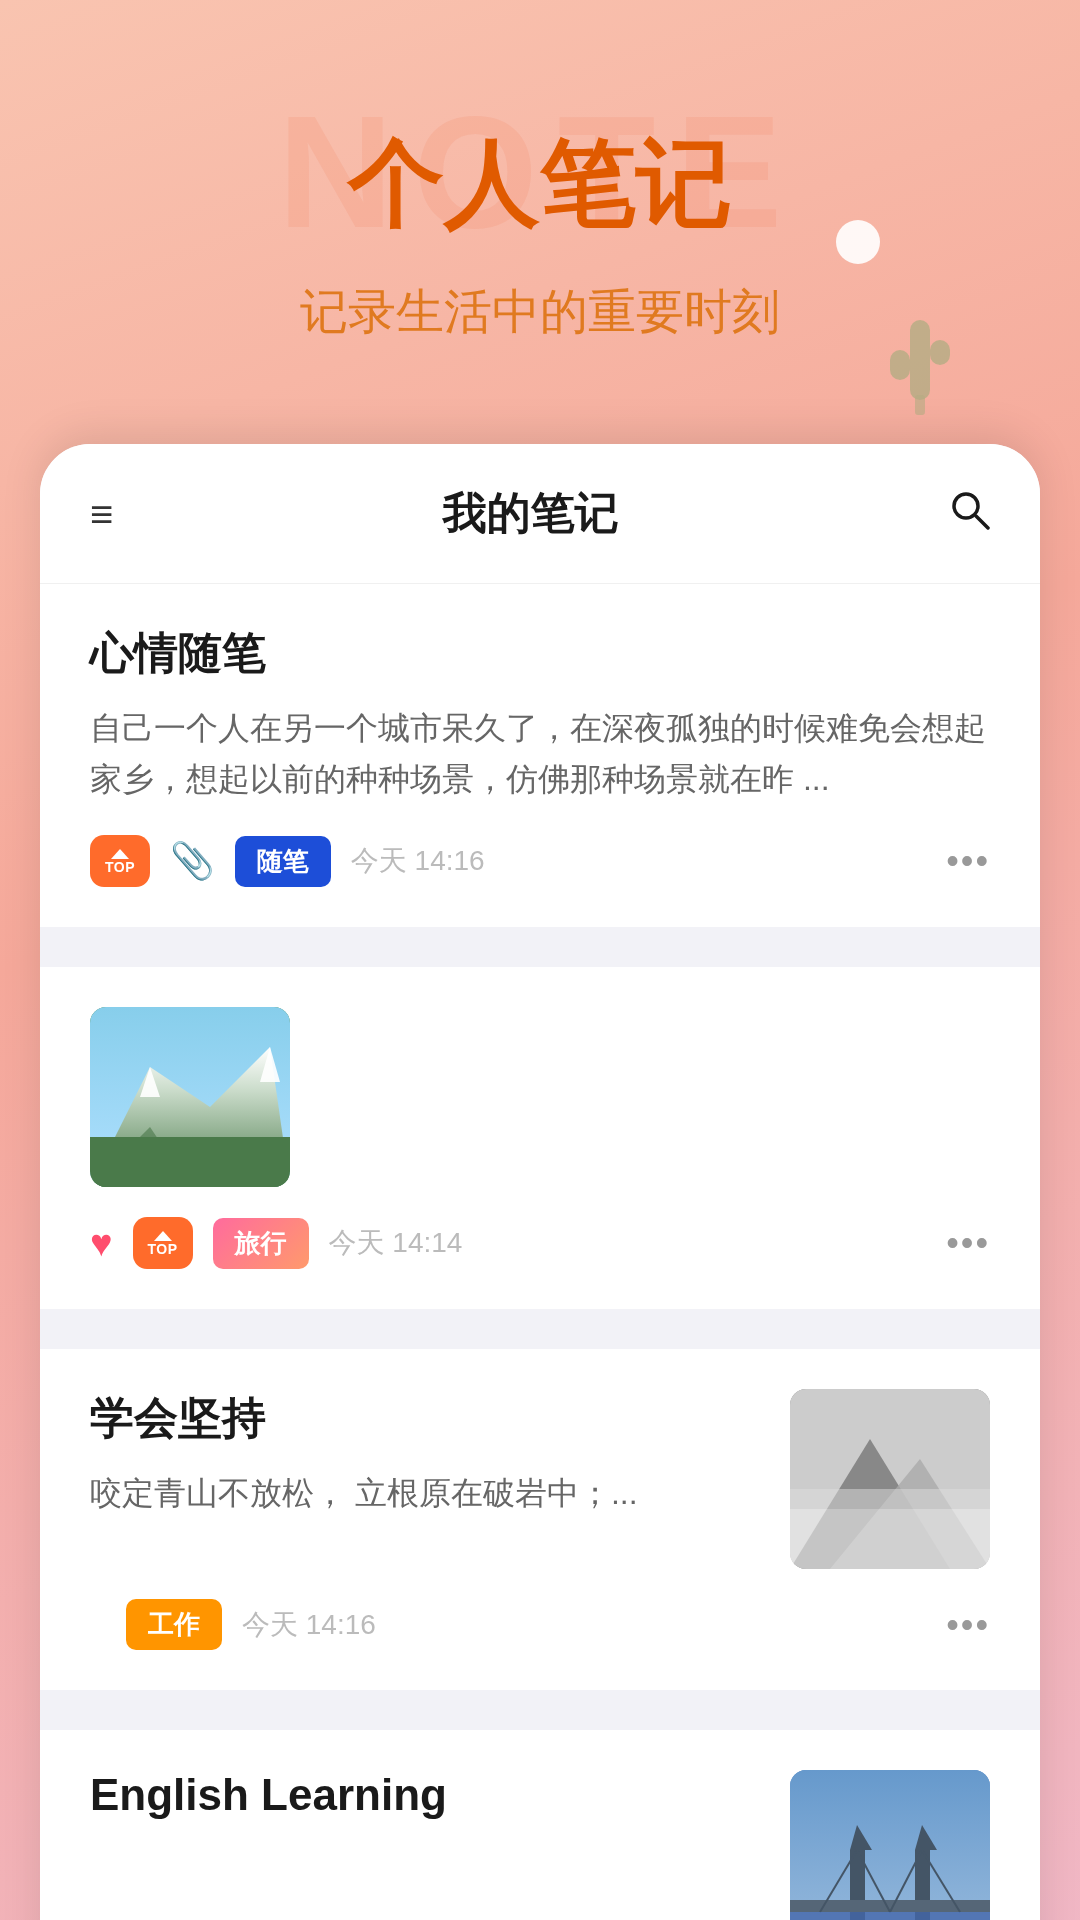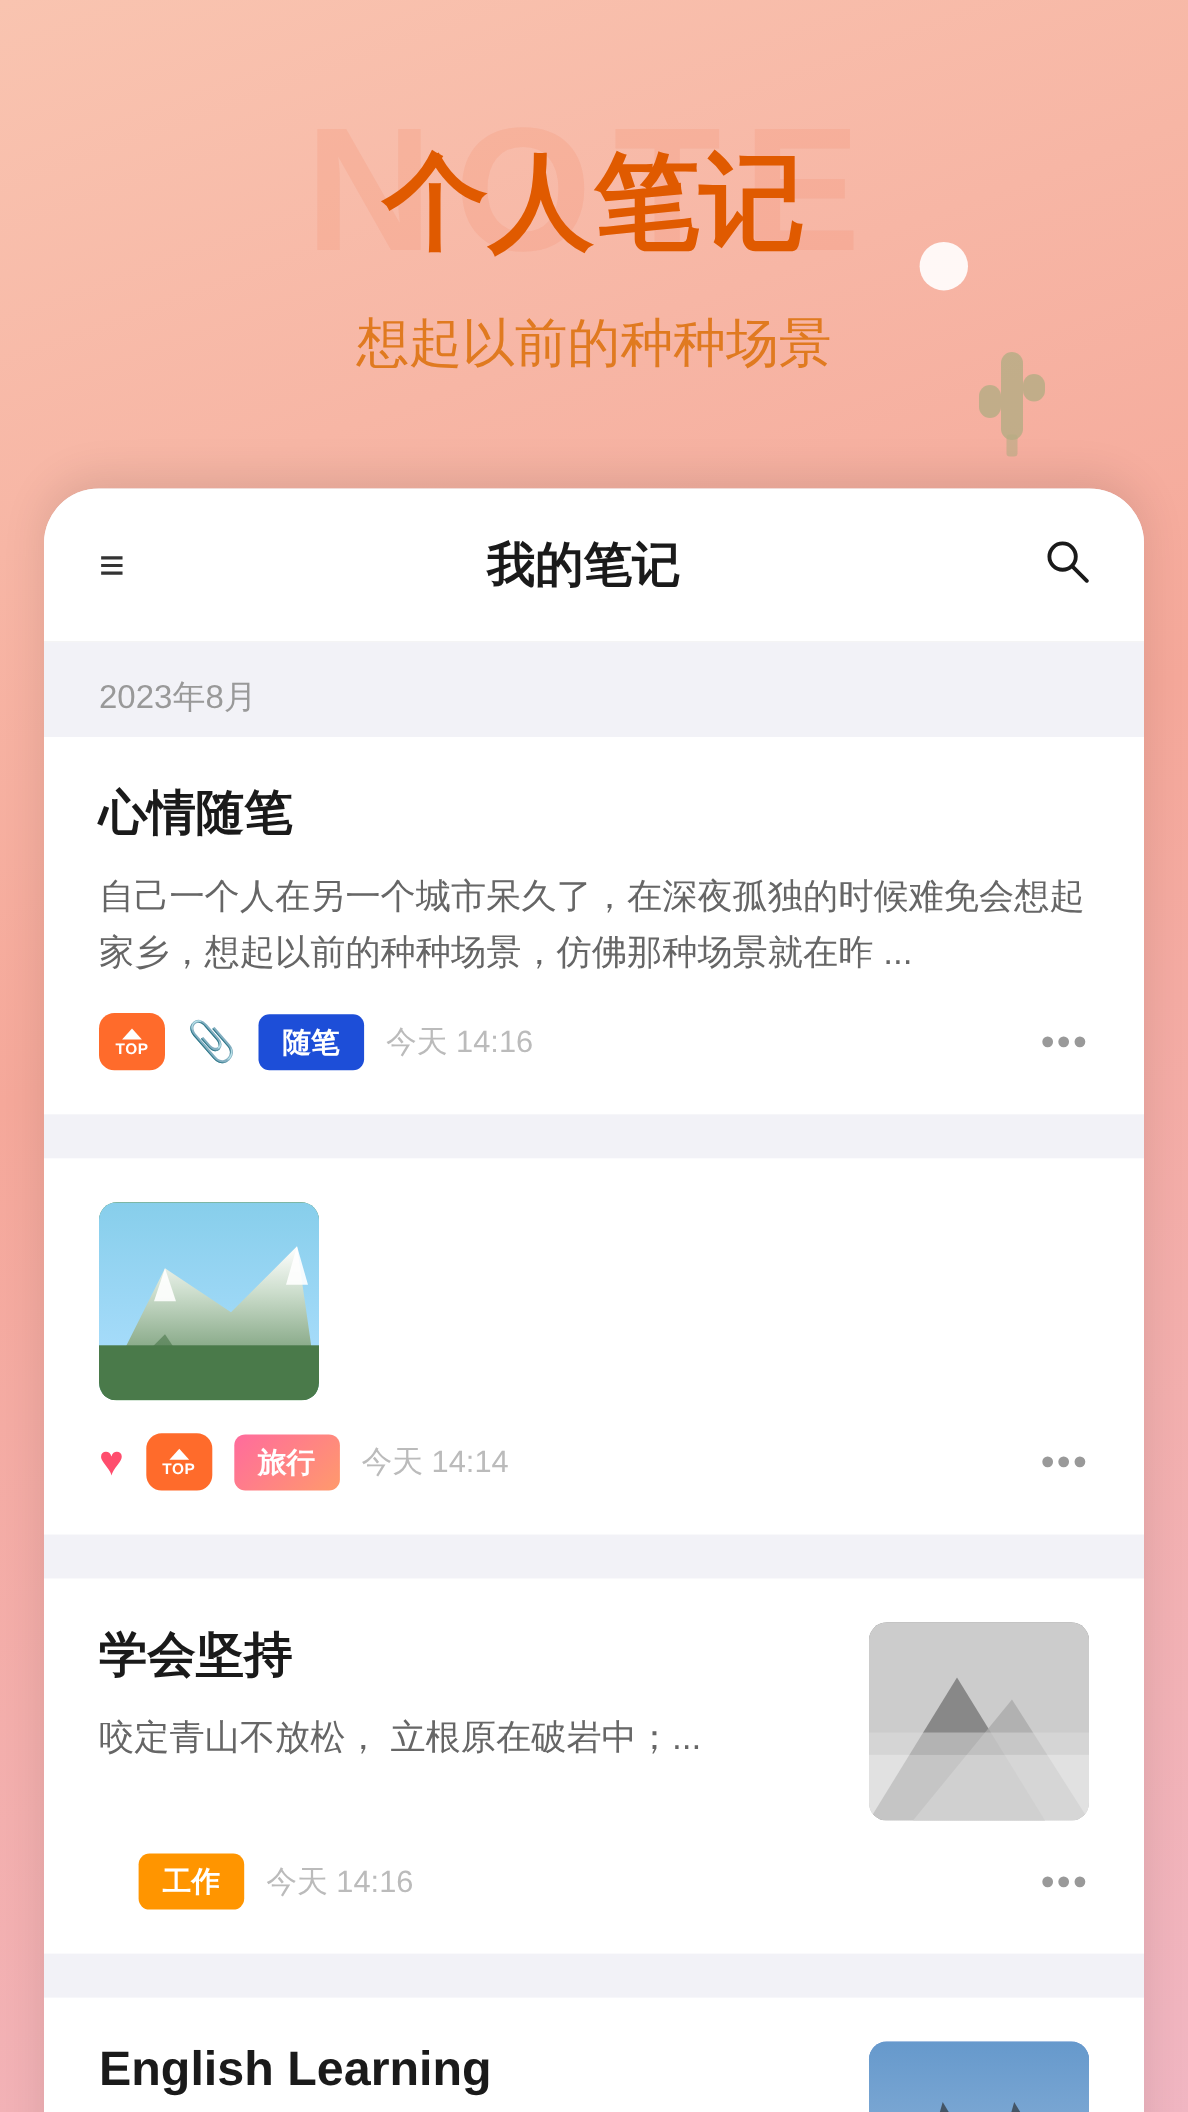--- a/index.html
+++ b/index.html
@@ -293,39 +293,36 @@
   <div class="deco-circle"></div>
 
   <svg class="deco-cactus" viewBox="0 0 80 120" fill="none" xmlns="http://www.w3.org/2000/svg">
     <rect x="30" y="20" width="20" height="80" rx="10" fill="#8aaa70" opacity="0.8"></rect>
     <rect x="10" y="50" width="20" height="30" rx="10" fill="#8aaa70" opacity="0.8"></rect>
     <rect x="50" y="40" width="20" height="25" rx="10" fill="#8aaa70" opacity="0.8"></rect>
     <rect x="35" y="95" width="10" height="20" rx="3" fill="#8aaa70" opacity="0.6"></rect>
   </svg>
 
   <h1 class="hero-title">个人笔记</h1>
-  <p class="hero-subtitle">想起以前的种种场景</p>
+  <p class="hero-subtitle">记录生活中的重要时刻</p>
 </div>
 
 <div class="card-container">
 
   <div class="app-header">
     <span class="header-menu-icon">≡</span>
     <span class="header-title">我的笔记</span>
     <span class="header-search-icon">
       <svg width="42" height="42" viewBox="0 0 42 42" fill="none">
         <circle cx="18" cy="18" r="12" stroke="#1a1a1a" stroke-width="3.5"></circle>
         <line x1="28" y1="28" x2="40" y2="40" stroke="#1a1a1a" stroke-width="3.5" stroke-linecap="round"></line>
       </svg>
     </span>
   </div>
 
-  <div class="date-section">
-    <span class="date-label">2023年8月</span>
-  </div>
 
   <div class="note-card">
     <div class="note-title">心情随笔</div>
     <div class="note-content">自己一个人在另一个城市呆久了，在深夜孤独的时候难免会想起家乡，想起以前的种种场景，仿佛那种场景就在昨 ...</div>
     <div class="note-footer">
 
       <div class="icon-top">
         <div class="arrow"></div>
         <div class="top-text">TOP</div>
       </div>

